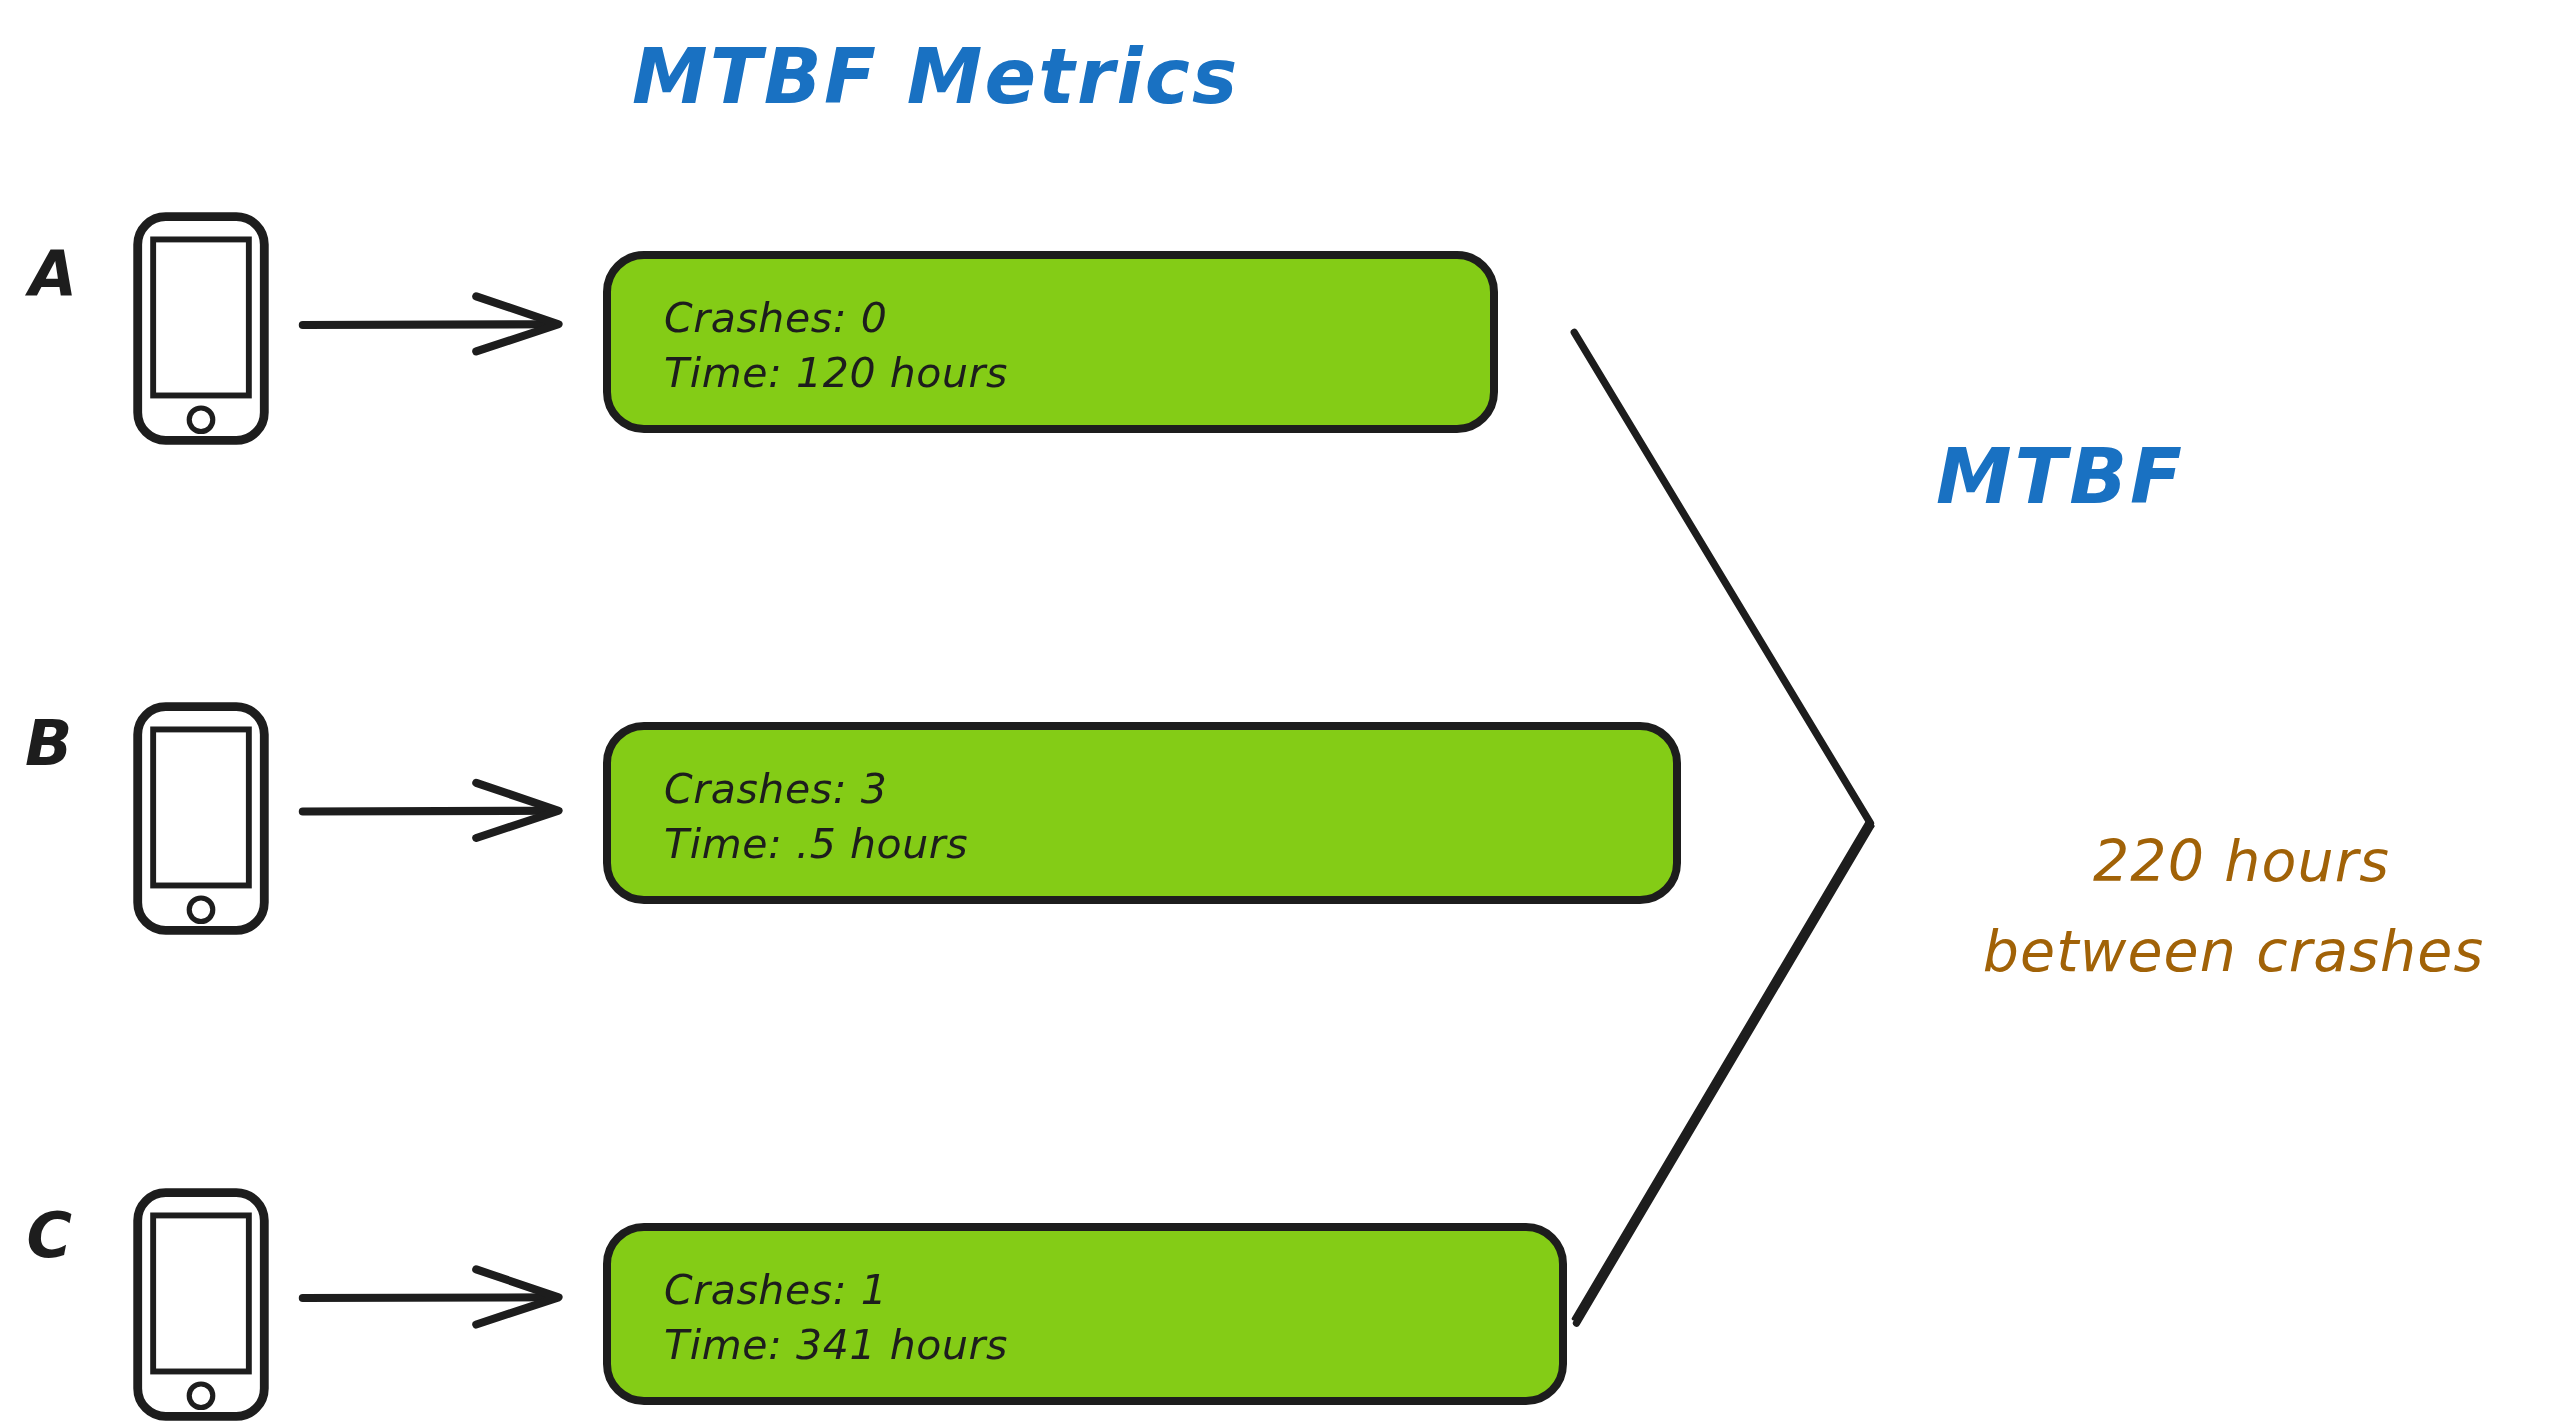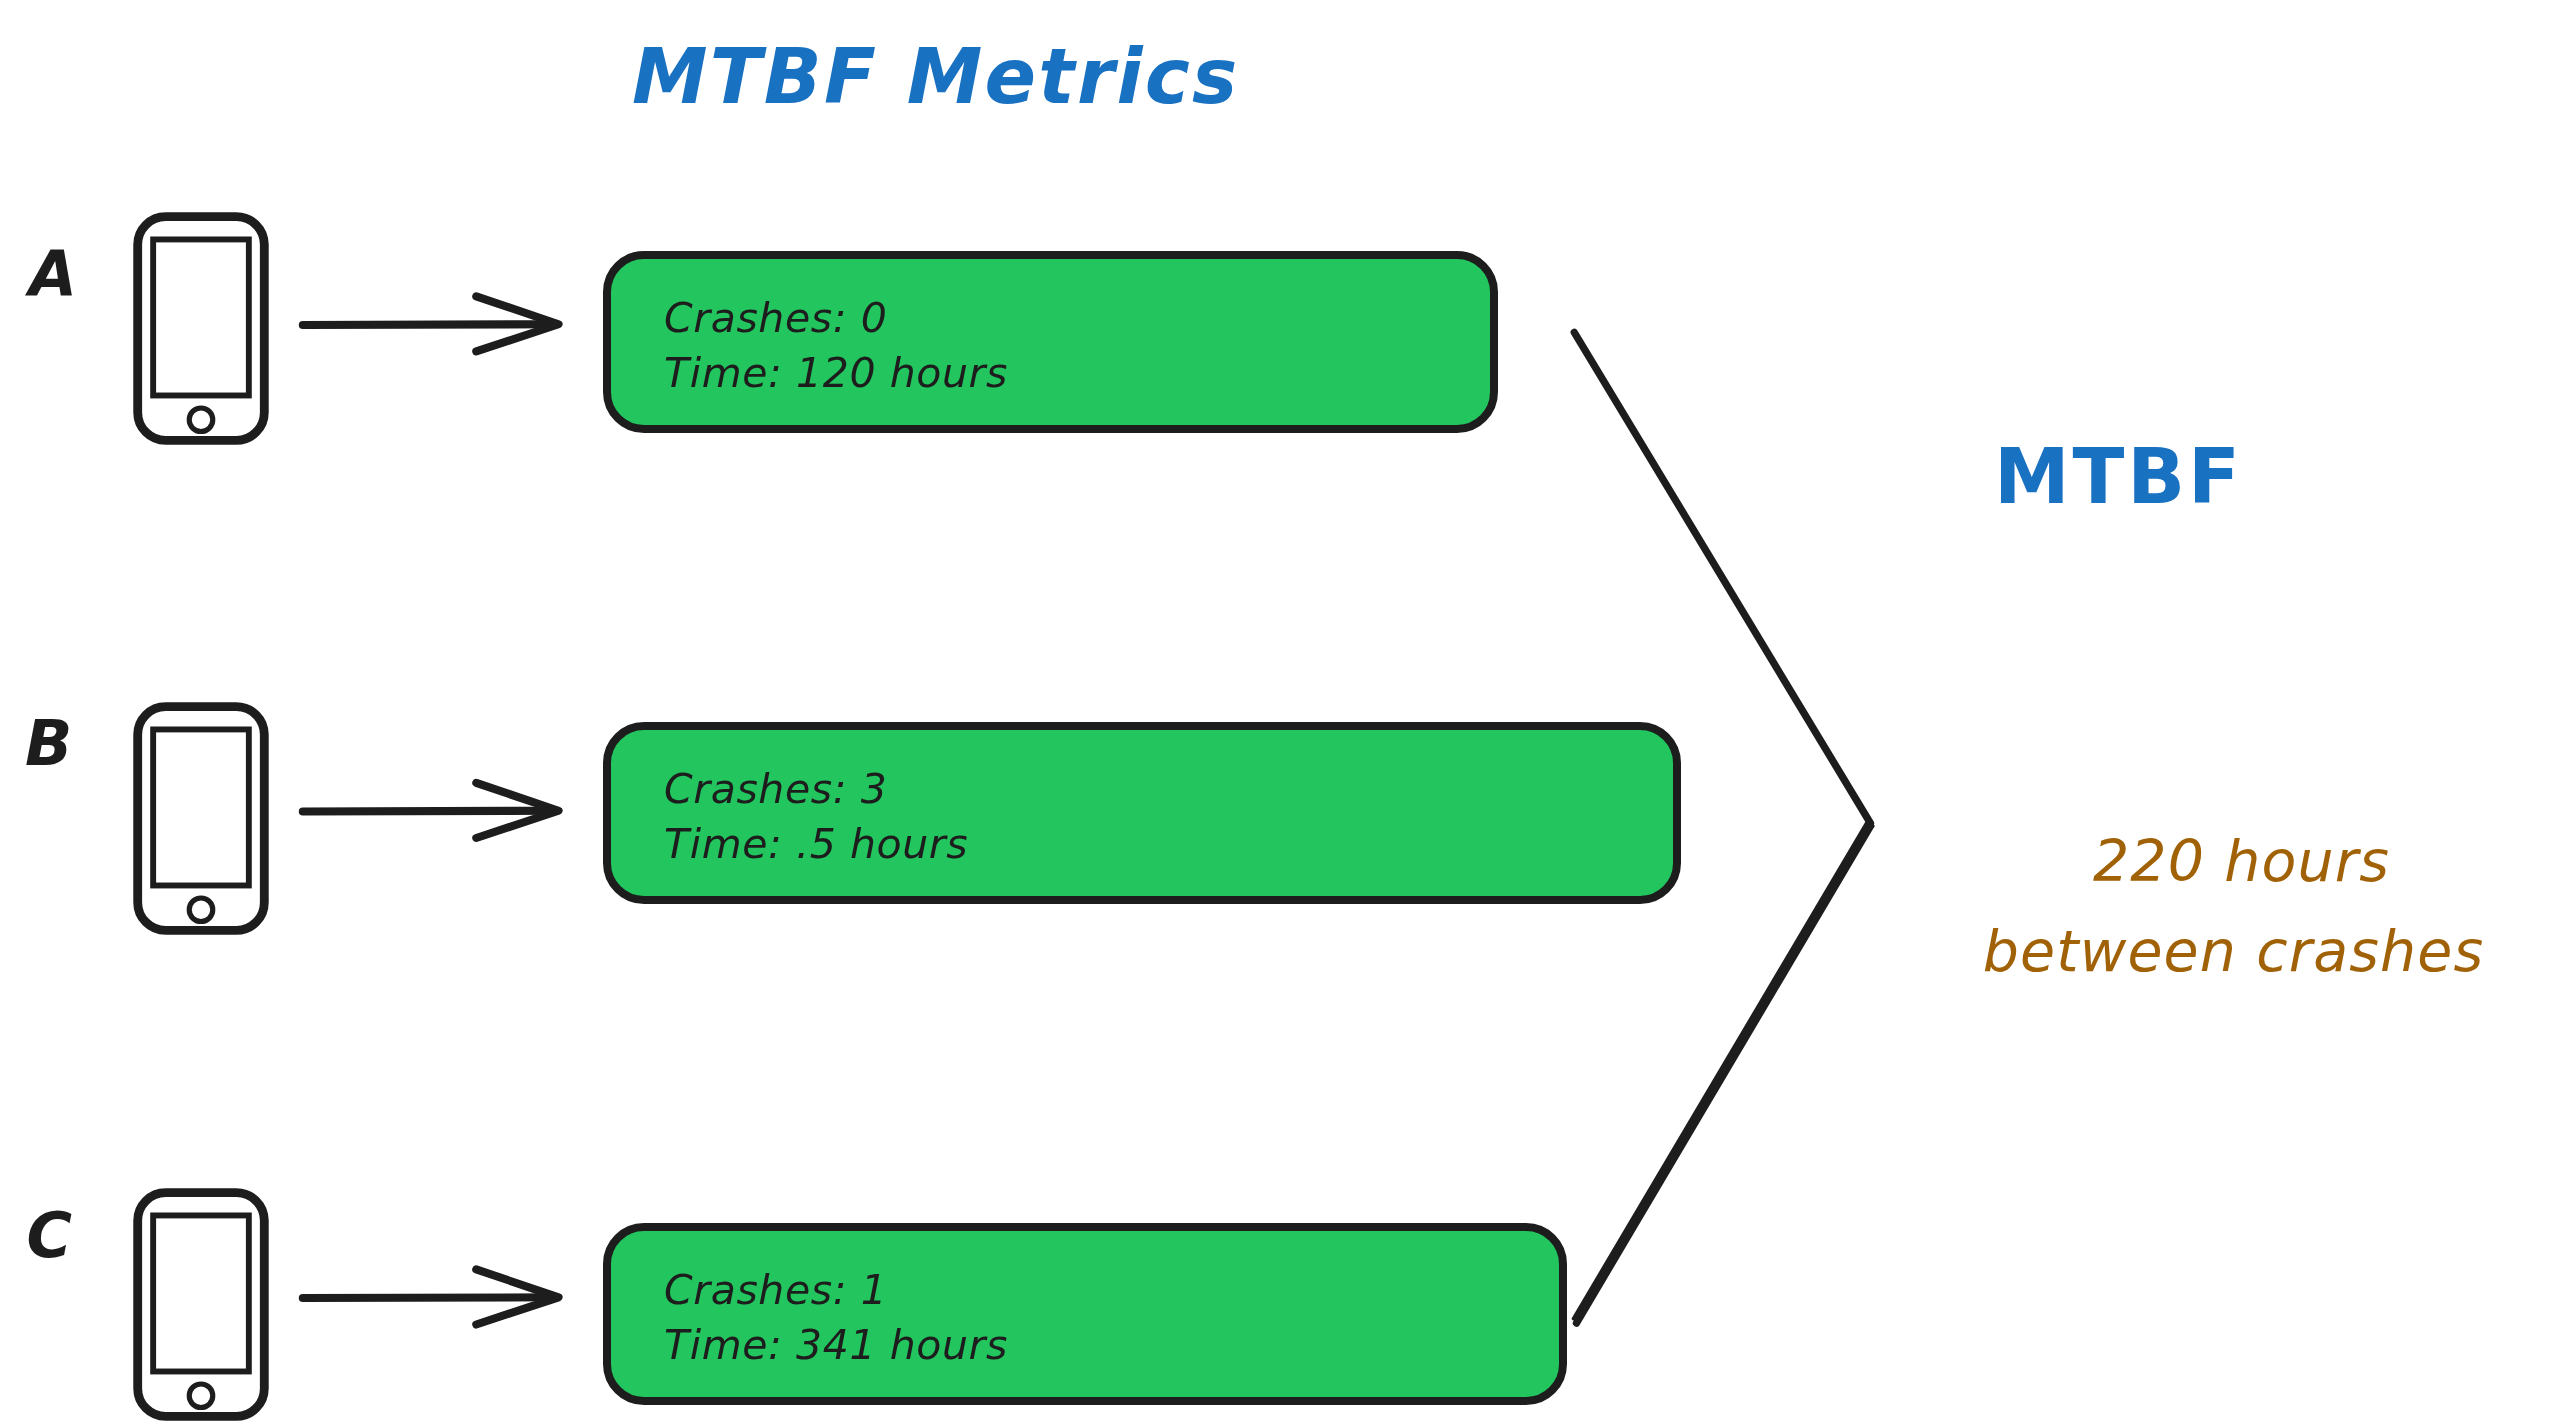--- a/index.html
+++ b/index.html
@@ -47,25 +47,26 @@
     color: #1971c2;
     font-weight: 600;
     font-style: italic;
     letter-spacing: 2.2px;
     white-space: nowrap;
     margin-top: 16px;
   }
 
   .mtbf-right {
     position: absolute;
-    left: 1994px;
+    left: 1936px;
     top: 432px;
     font-size: 76px;
     color: #1971c2;
     font-weight: 600;
+    font-style: italic;
     letter-spacing: 2.9px;
     white-space: nowrap;
   }
 
   .result-text {
     position: absolute;
     left: 1911px;
     top: 822px;
     width: 661px;
     font-size: 57px;
@@ -87,21 +88,21 @@
     font-style: italic;
     line-height: 1;
   }
 
   
   .metric-box {
     position: absolute;
     box-sizing: border-box;
     border: 8px solid #1d1d1d;
     border-radius: 41px;
-    background: #22c55e;
+    background: #84cc16;
   }
 
   .metric-text {
     position: absolute;
     left: 53px;
     top: 32px;
     font-size: 41px;
     line-height: 1.35;
     color: #1d1d1d;
     font-weight: 500;

